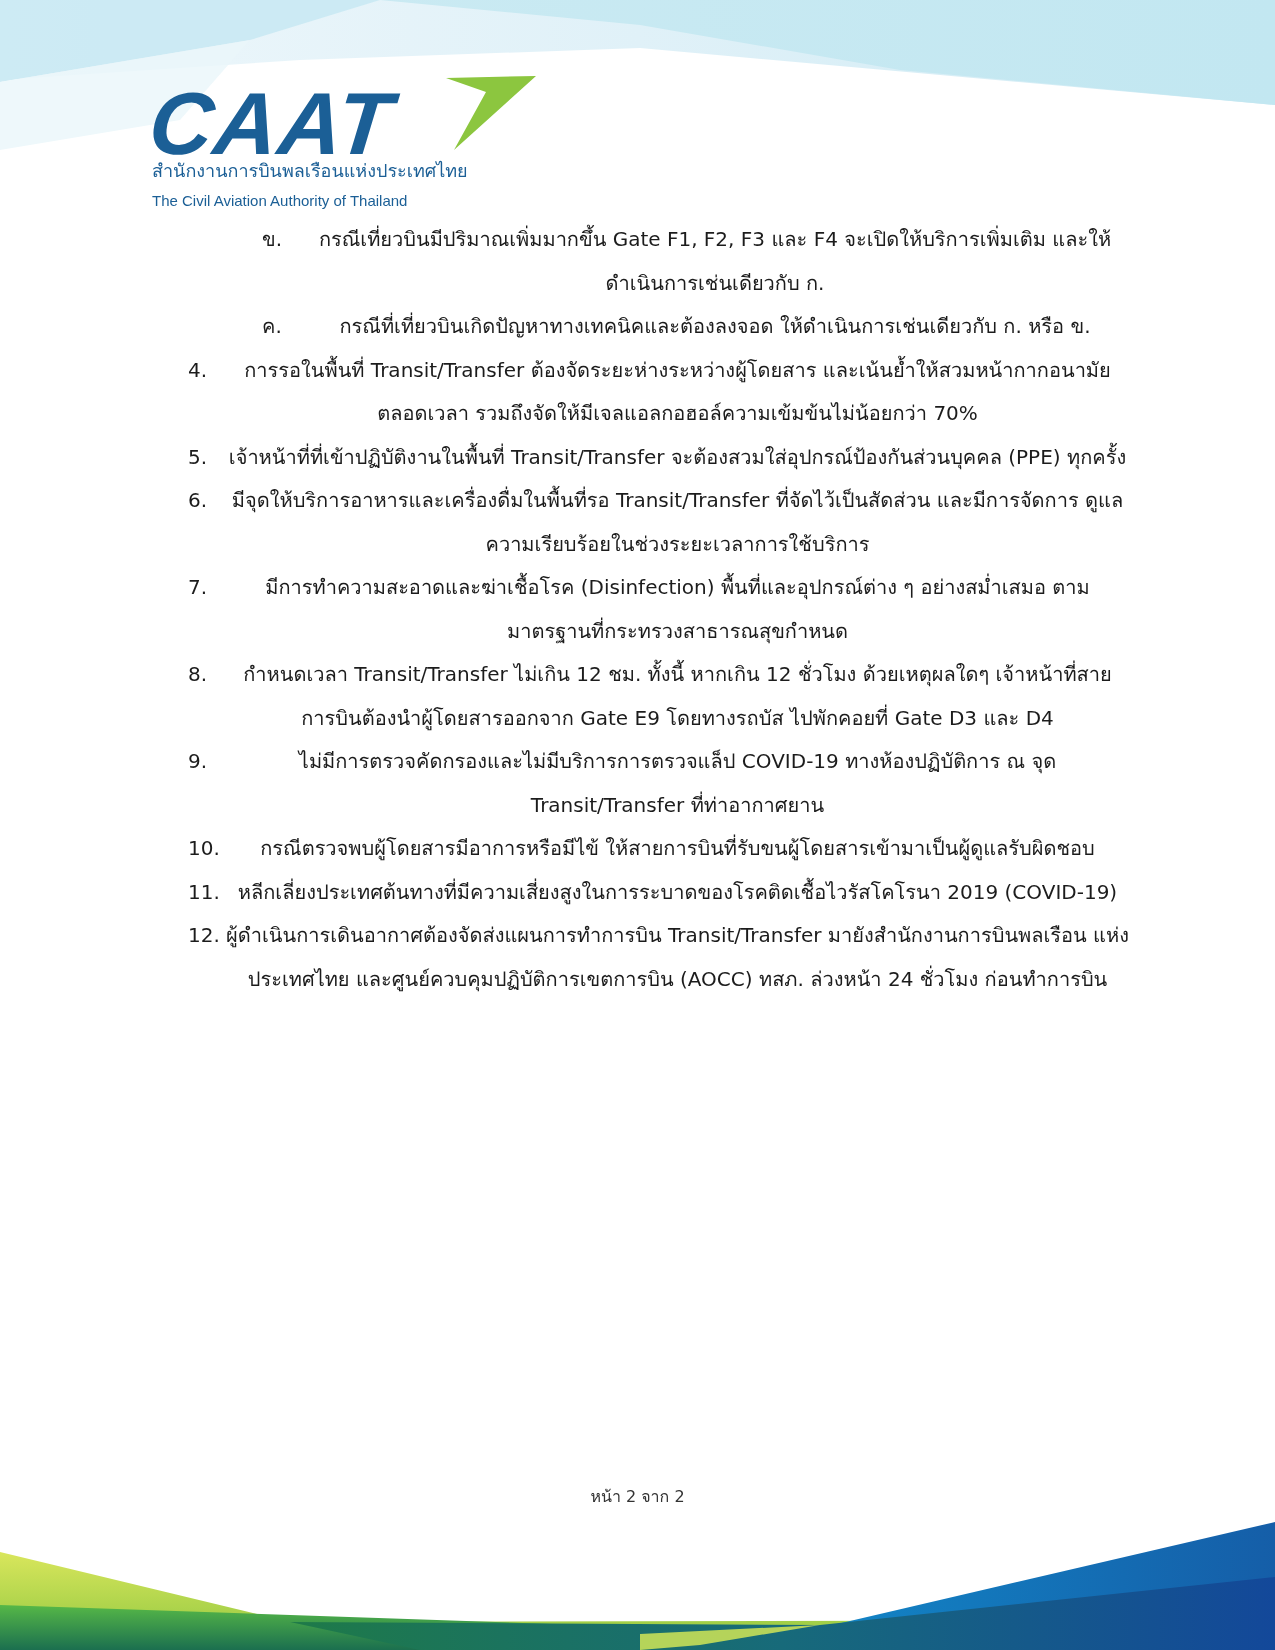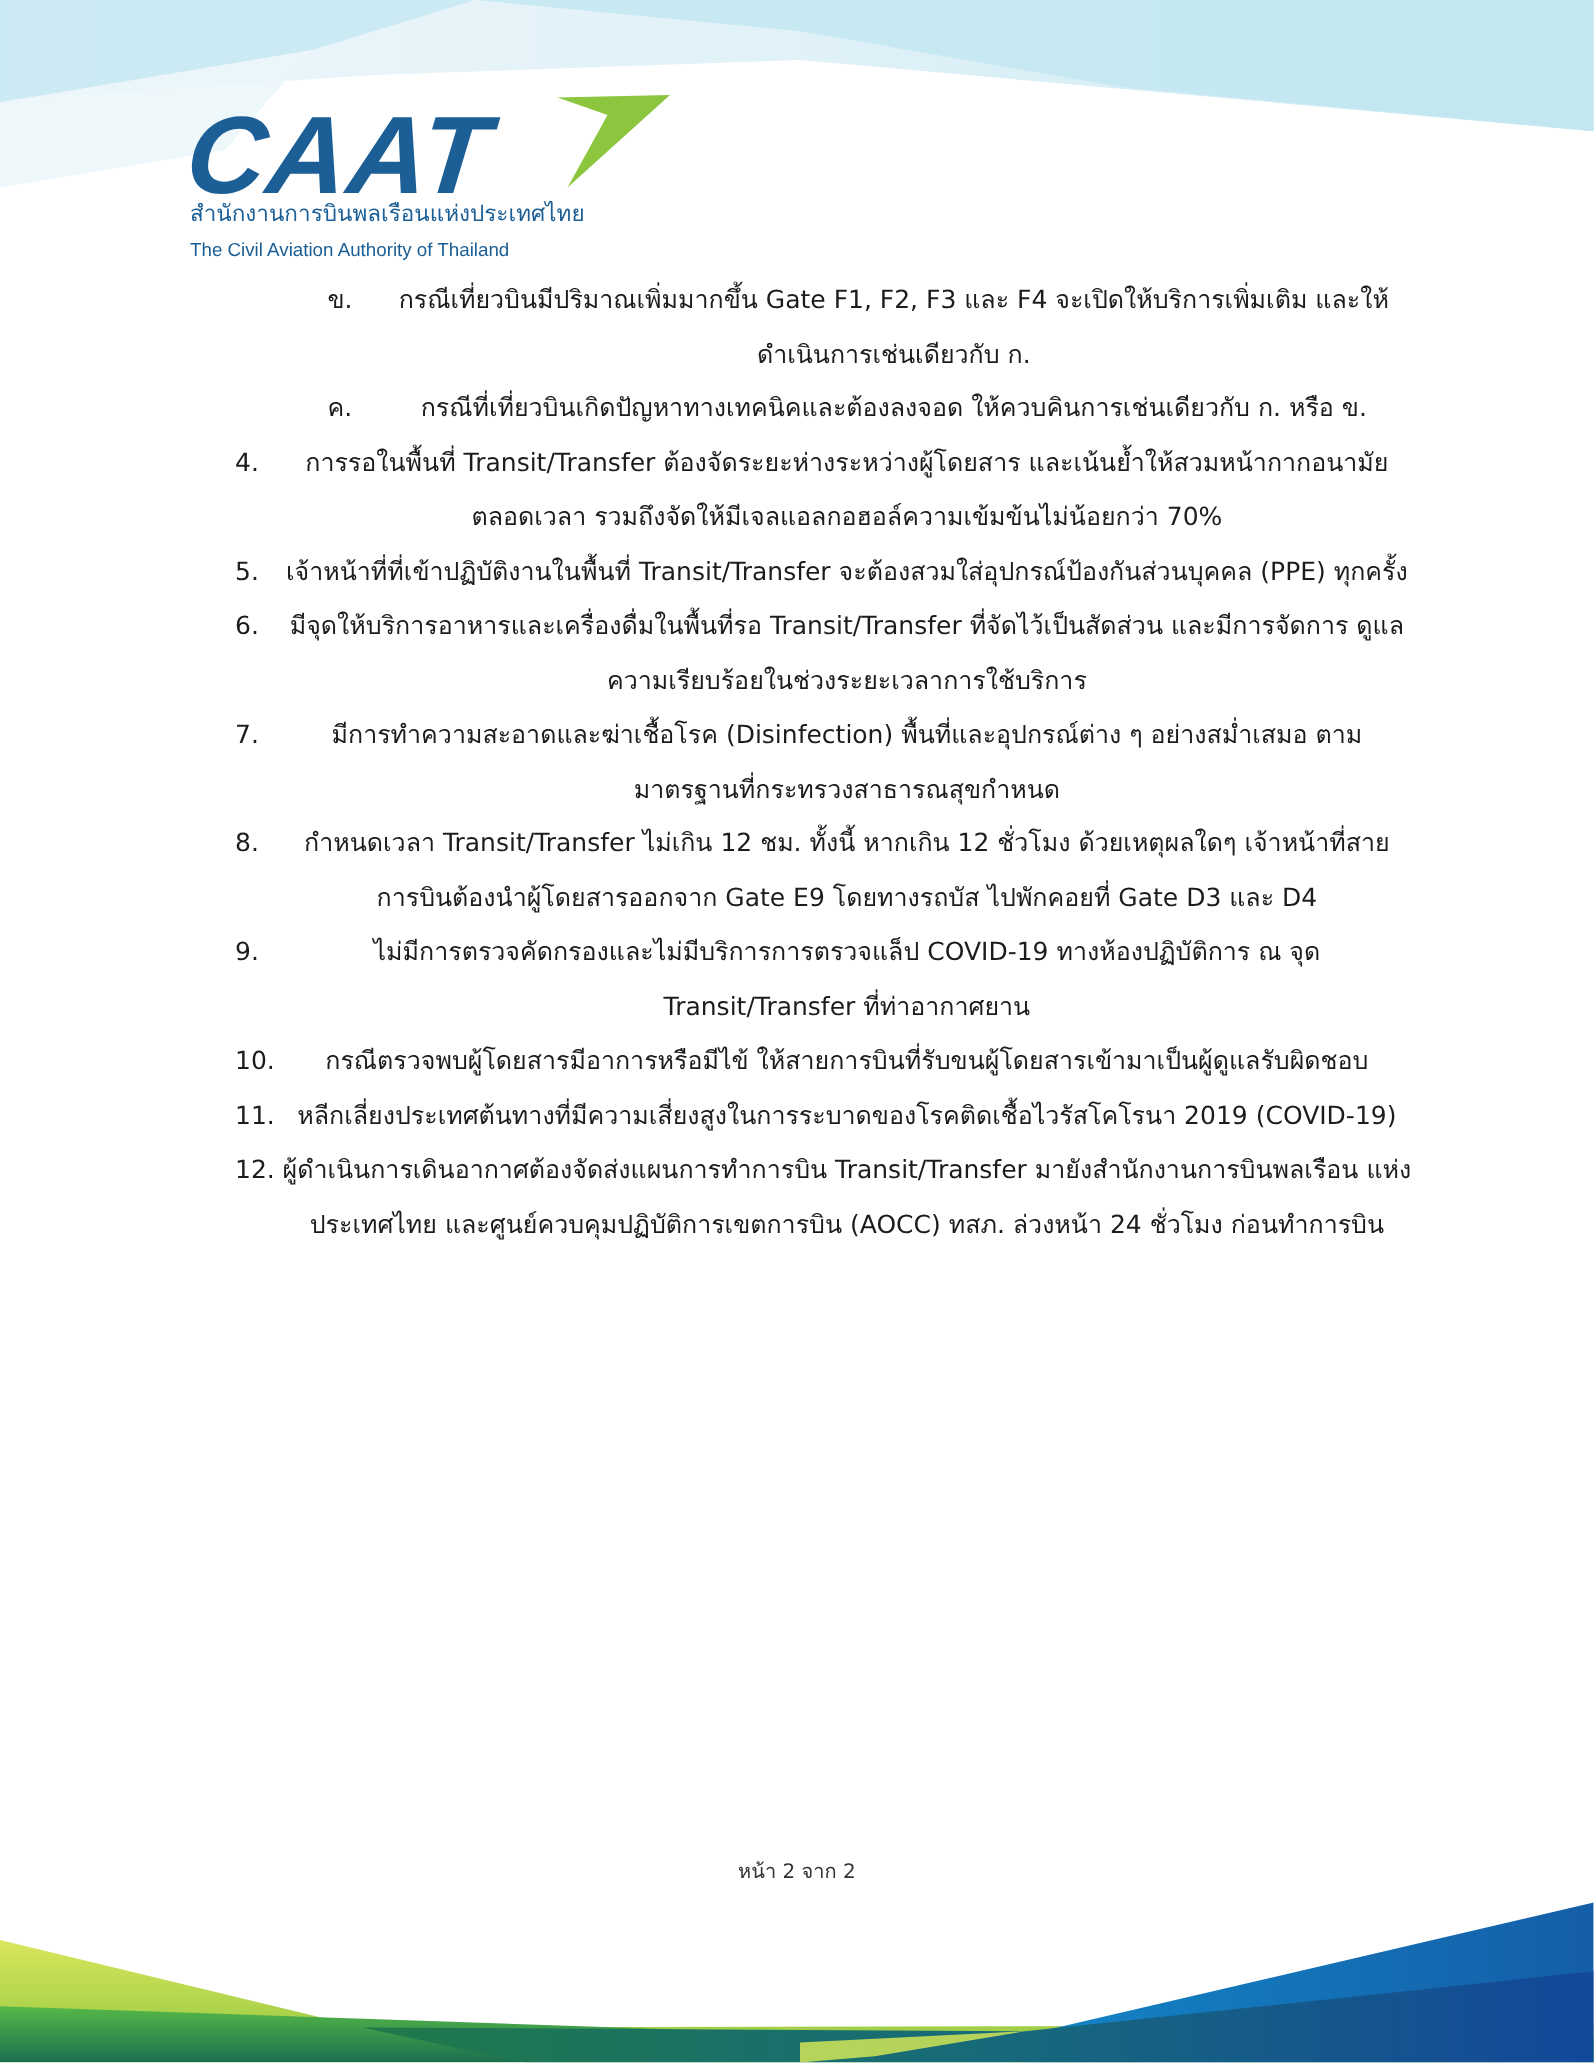--- a/index.html
+++ b/index.html
@@ -136,21 +136,21 @@
   <div class="logo-en">The Civil Aviation Authority of Thailand</div>
 </div>
 
 <div class="content">
   <div class="item sub">
     <span class="num">ข.</span>
     <span class="text">กรณีเที่ยวบินมีปริมาณเพิ่มมากขึ้น Gate F1, F2, F3 และ F4 จะเปิดให้บริการเพิ่มเติม และให้ดำเนินการเช่นเดียวกับ ก.</span>
   </div>
   <div class="item sub">
     <span class="num">ค.</span>
-    <span class="text">กรณีที่เที่ยวบินเกิดปัญหาทางเทคนิคและต้องลงจอด ให้ควบคินการเช่นเดียวกับ ก. หรือ ข.</span>
+    <span class="text">กรณีที่เที่ยวบินเกิดปัญหาทางเทคนิคและต้องลงจอด ให้ดำเนินการเช่นเดียวกับ ก. หรือ ข.</span>
   </div>
 
   <div class="item main">
     <span class="num">4.</span>
     <span class="text">การรอในพื้นที่ Transit/Transfer ต้องจัดระยะห่างระหว่างผู้โดยสาร และเน้นย้ำให้สวมหน้ากากอนามัย ตลอดเวลา รวมถึงจัดให้มีเจลแอลกอฮอล์ความเข้มข้นไม่น้อยกว่า 70%</span>
   </div>
   <div class="item main">
     <span class="num">5.</span>
     <span class="text">เจ้าหน้าที่ที่เข้าปฏิบัติงานในพื้นที่ Transit/Transfer จะต้องสวมใส่อุปกรณ์ป้องกันส่วนบุคคล (PPE) ทุกครั้ง</span>
   </div>

